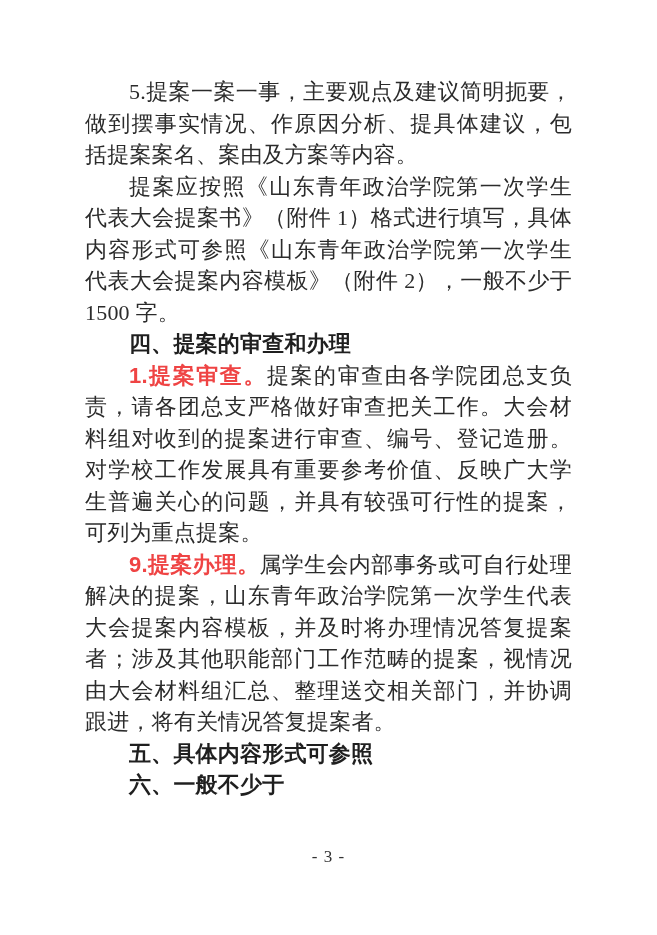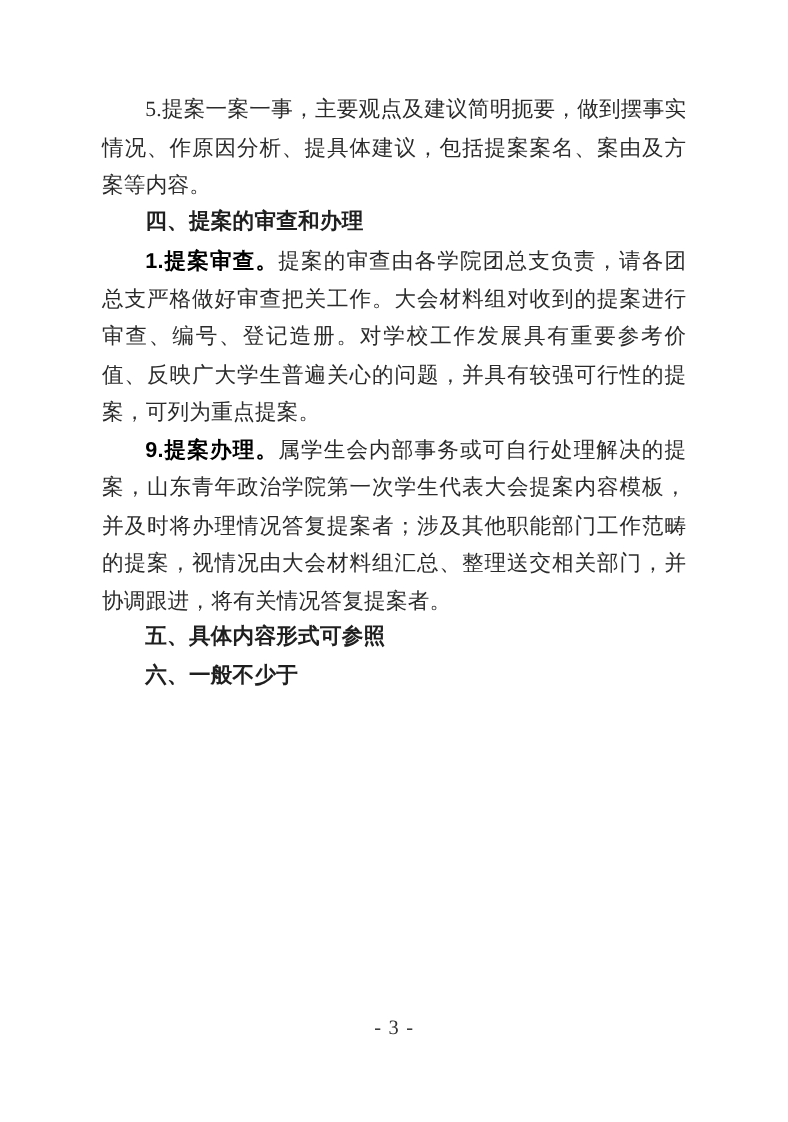--- a/index.html
+++ b/index.html
@@ -17,56 +17,57 @@
     color: #2b2b2b;
   }
   .doc-body {
     position: absolute;
     left: 85px;
     top: 76px;
     width: 487px;
   }
   .doc-body p {
     margin: 0;
-    font-size: 18px;
+    font-size: 22px;
     line-height: 31.5px;
     text-align: justify;
     text-align-last: left;
     text-indent: 2em;
     letter-spacing: 0.2px;
   }
   .doc-body p.heading {
-    font-family: Liberation Mono, monospace;
+    font-family: Liberation Sans, sans-serif;
     font-weight: bold;
     color: #1f1f1f;
     text-align: left;
   }
   .run-bold {
     font-family: "Liberation Sans", "DejaVu Sans", sans-serif;
     font-weight: bold;
-    color: #000000;
+    color: #ef4444;
   }
   .page-footer {
     position: absolute;
     left: 0;
     right: 0;
     top: 845px;
     text-align: center;
     font-size: 17px;
     line-height: 24px;
     letter-spacing: 1px;
     color: #333333;
   }
 </style>
 </head>
 <body>
 
 <div class="page">
   <div class="doc-body" id="doc-body">
       <p class="body"><span>5.提案一案一事，主要观点及建议简明扼要，做到摆事实情况、作原因分析、提具体建议，包括提案案名、案由及方案等内容。</span></p>
+      <p class="body"><span>提案应按照《山东青年政治学院第一次学生代表大会提案书》（附件 1）格式进行填写，具体内容形式可参照《山东青年政治学院第一次学生代表大会提案内容模板》（附件 2），一般不少于 1500 字。</span></p>
       <p class="heading"><span>四、提案的审查和办理</span></p>
       <p class="body"><span class="run-bold">1.提案审查。</span><span>提案的审查由各学院团总支负责，请各团总支严格做好审查把关工作。大会材料组对收到的提案进行审查、编号、登记造册。对学校工作发展具有重要参考价值、反映广大学生普遍关心的问题，并具有较强可行性的提案，可列为重点提案。</span></p>
       <p class="body"><span class="run-bold">9.提案办理。</span><span>属学生会内部事务或可自行处理解决的提案，山东青年政治学院第一次学生代表大会提案内容模板，并及时将办理情况答复提案者；涉及其他职能部门工作范畴的提案，视情况由大会材料组汇总、整理送交相关部门，并协调跟进，将有关情况答复提案者。</span></p>
       <p class="heading"><span>五、具体内容形式可参照</span></p>
       <p class="heading"><span>六、一般不少于</span></p>
     </div>
   <div class="page-footer">- 3 -</div>
 </div>
 
 </body></html>

